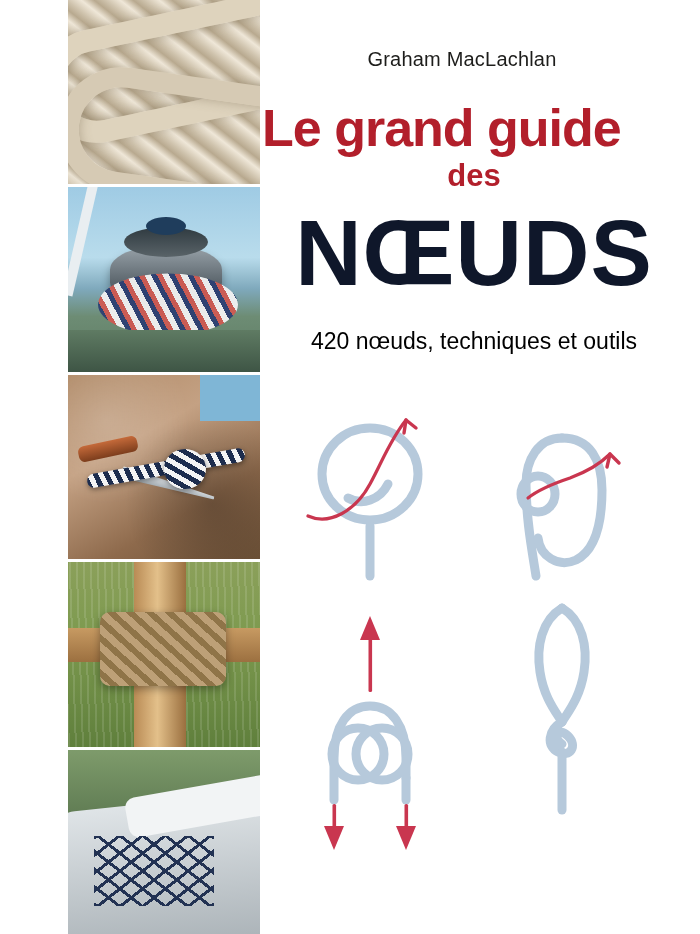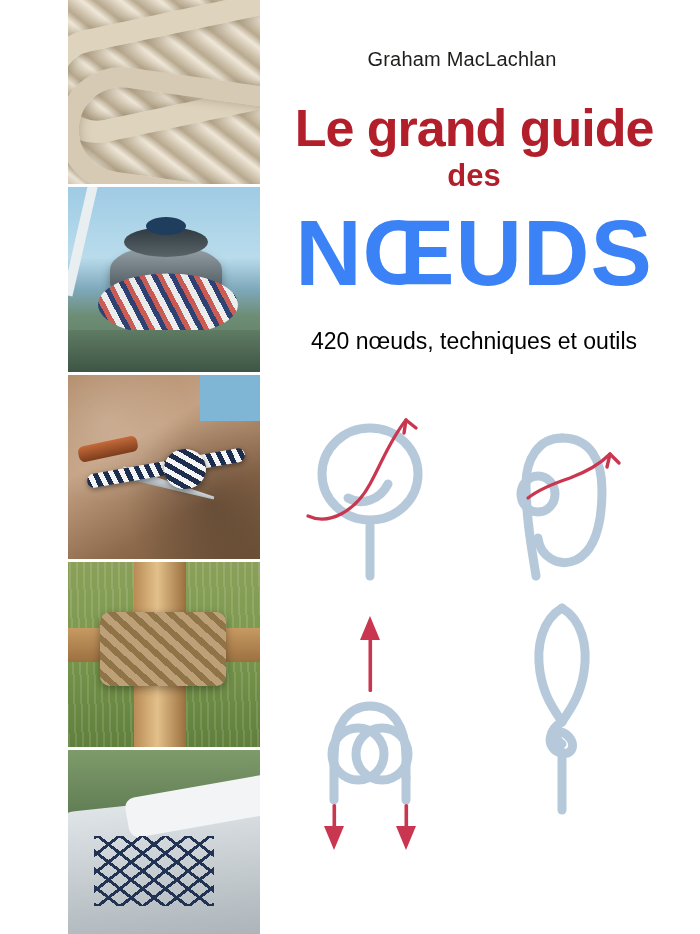--- a/index.html
+++ b/index.html
@@ -221,40 +221,40 @@
     top: 48px; left: 0; width: 400px;
     text-align: center;
     font-size: 20px;
     color: #1d1d1b;
     letter-spacing: .2px;
   }
 
   .title-main {
     position: absolute;
     top: 100px; left: 0; width: 424px;
-    text-align: center;
+    text-align: left;
     color: #b21f2b;
     font-weight: bold;
     font-size: 52px;
     line-height: 56px;
     letter-spacing: -1px;
   }
   .title-des {
     position: absolute;
     top: 158px; left: 0; width: 424px;
     text-align: center;
     color: #b21f2b;
     font-weight: bold;
     font-size: 31px;
   }
   .title-noeuds {
     position: absolute;
     top: 204px; left: 0; width: 424px;
     text-align: center;
-    color: #3b82f6;
+    color: #0f172a;
     font-weight: bold;
     font-size: 92px;
     line-height: 98px;
     letter-spacing: 1px;
   }
   .subtitle {
     position: absolute;
     top: 328px; left: 0; width: 424px;
     text-align: center;
     font-size: 23px;

